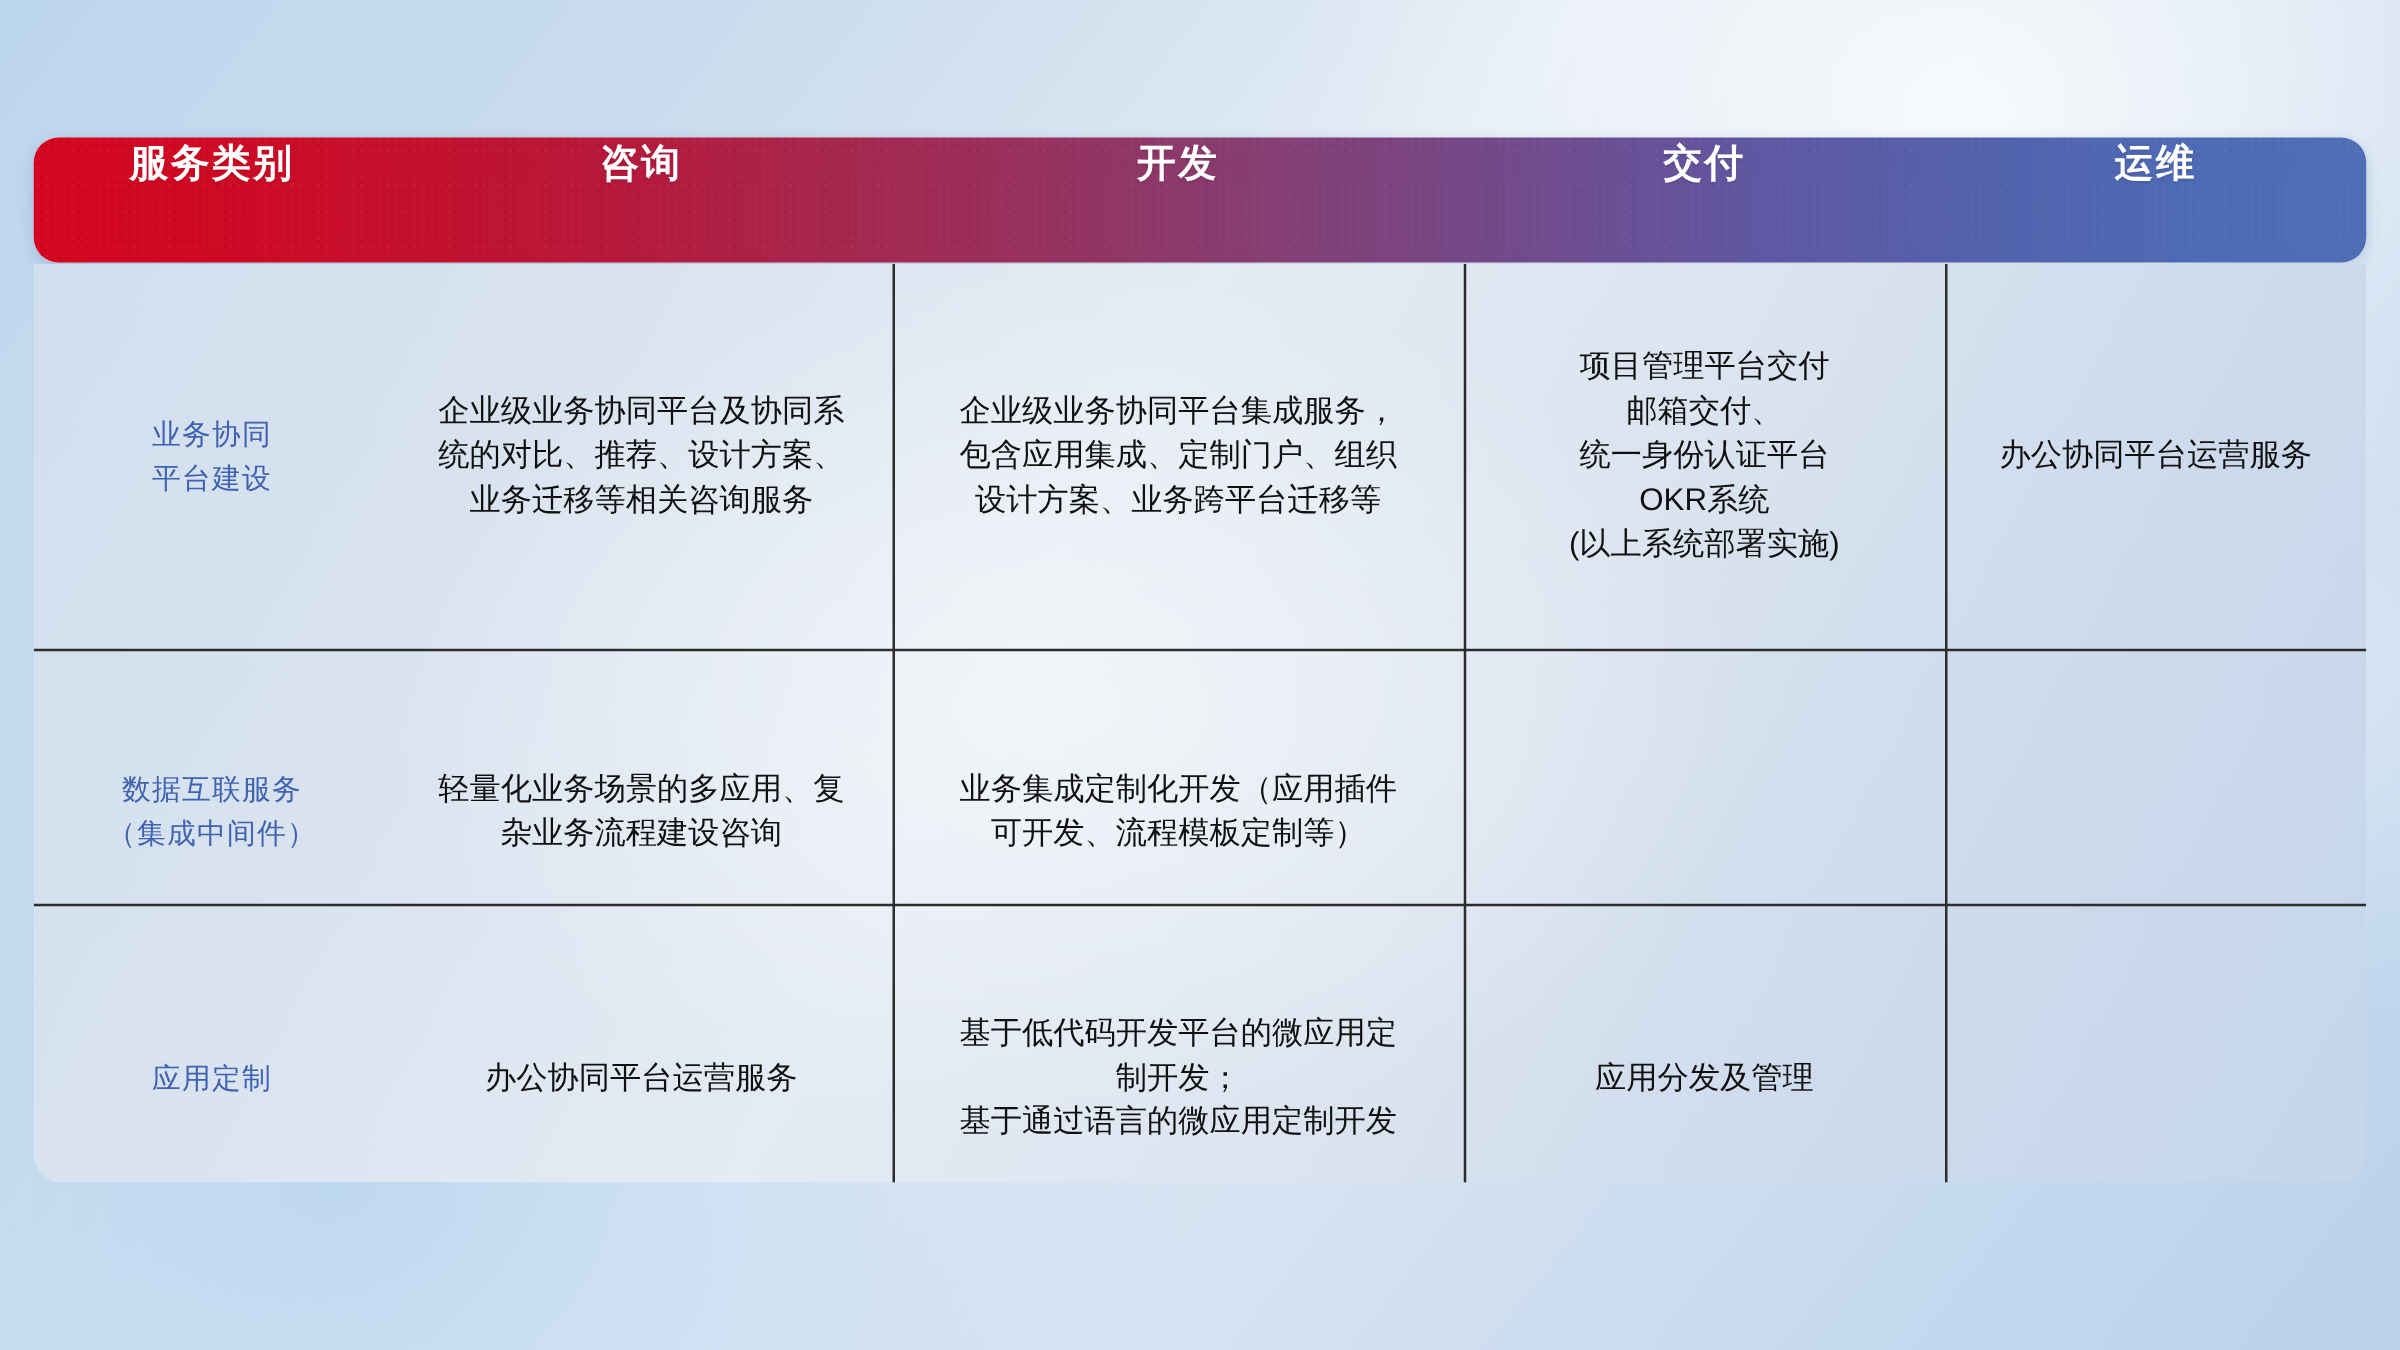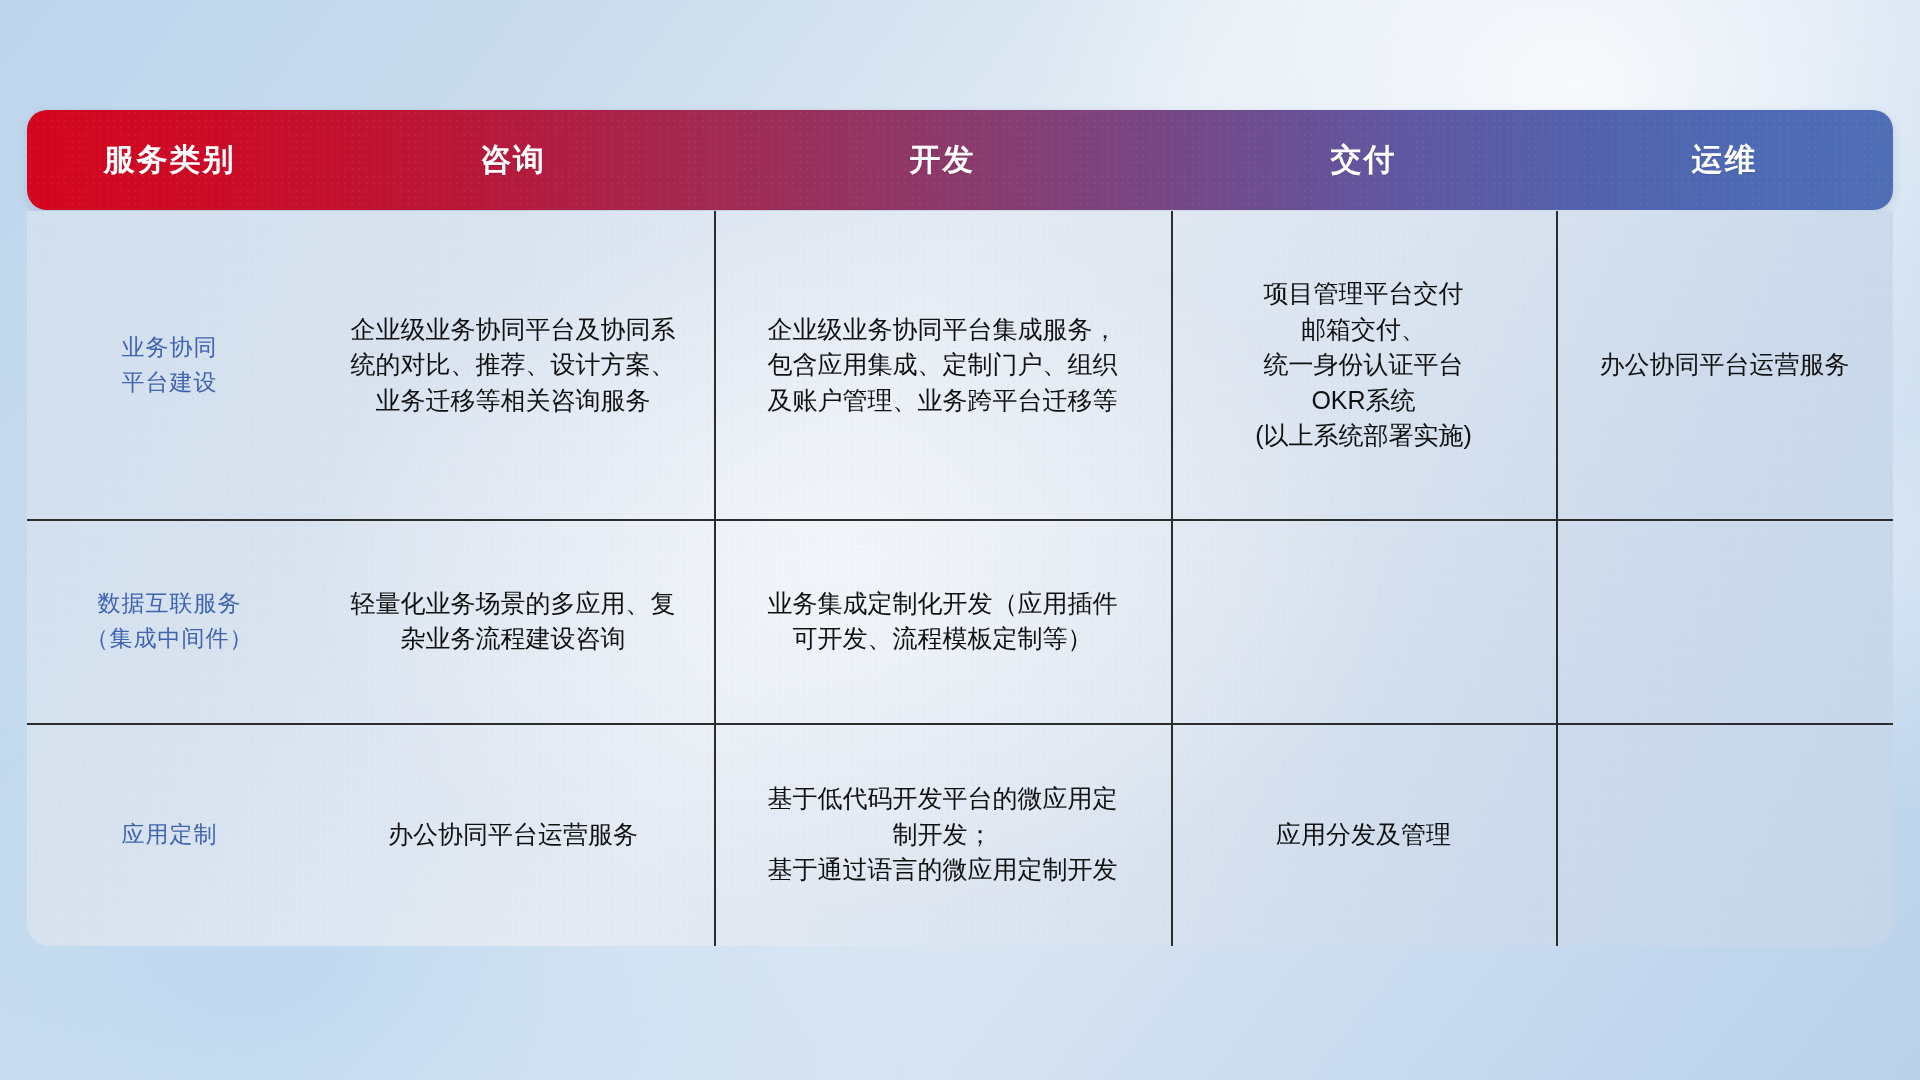--- a/index.html
+++ b/index.html
@@ -48,21 +48,21 @@
         #cc0b26 10%,
         #bb1535 22%,
         #a32850 36%,
         #8a3a6c 50%,
         #73498a 63%,
         #5f57a2 74%,
         #5163ae 85%,
         #4d6bb5 94%,
         #4f6eb6 100%);
     display: flex;
-    align-items: center;
+    align-items: flex-start;
     box-shadow: 0 3px 10px rgba(60,80,130,0.18);
   }
   .thead::after {
     content: "";
     position: absolute;
     inset: 0;
     background-image: radial-gradient(rgba(255,255,255,0.10) 1px, transparent 1.2px);
     background-size: 7px 7px;
     opacity: .45;
     pointer-events: none;
@@ -106,21 +106,21 @@
     opacity: .38;
     pointer-events: none;
   }
 
   .row {
     display: flex;
     position: relative;
     z-index: 2;
   }
   .row-1 { height: 308px; }
-  .row-2 { height: 204px; }
+  .row-2 { height: 204px; margin-top: 28px; }
   .row-3 { height: 223px; }
 
   .hrule {
     position: absolute;
     left: 0;
     width: 100%;
     height: 0;
     border-top: 2px solid #2c2c2c;
     z-index: 3;
   }
@@ -196,21 +196,21 @@
 平台建设</span>
       </div>
       <div class="cell c1">
         <span class="cell-text">企业级业务协同平台及协同系
 统的对比、推荐、设计方案、
 业务迁移等相关咨询服务</span>
       </div>
       <div class="cell c2">
         <span class="cell-text">企业级业务协同平台集成服务，
 包含应用集成、定制门户、组织
-及账户管理、业务跨平台迁移等</span>
+设计方案、业务跨平台迁移等</span>
       </div>
       <div class="cell c3">
         <span class="cell-text">项目管理平台交付
 邮箱交付、
 统一身份认证平台
 OKR系统
 (以上系统部署实施)</span>
       </div>
       <div class="cell c4">
         <span class="cell-text">办公协同平台运营服务</span>

